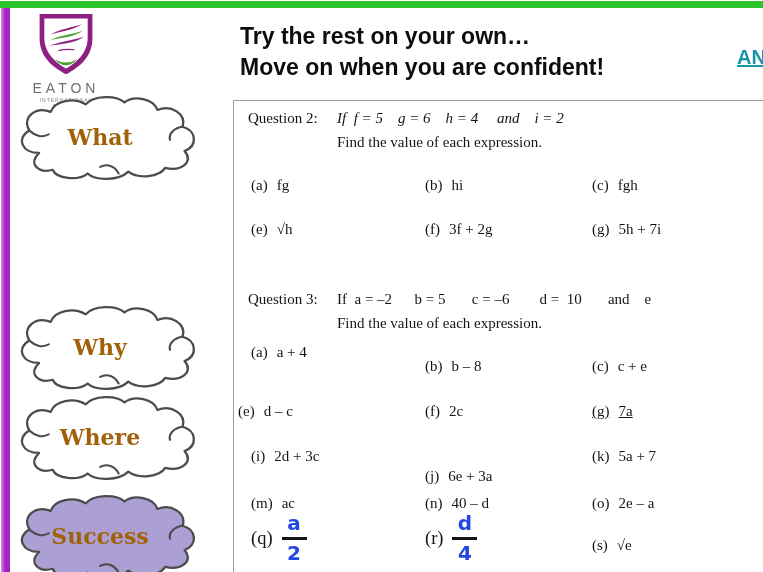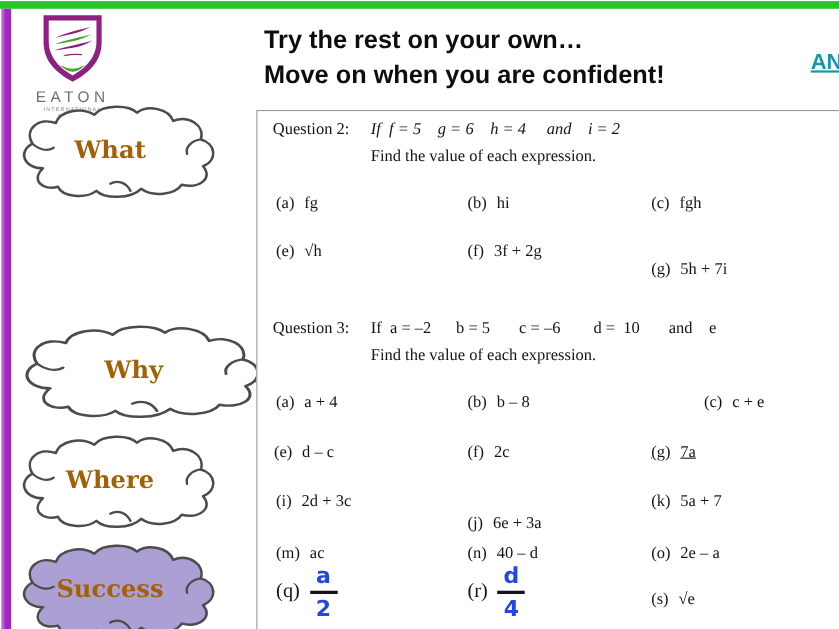--- a/index.html
+++ b/index.html
@@ -74,21 +74,21 @@
     <svg viewBox="0 0 200 92" preserveAspectRatio="none">
       <path class="body" d="M30 62 C12 62 6 46 20 38 C12 24 26 12 42 18 C46 6 66 2 78 10 C86 0 110 0 118 8 C128 0 148 4 152 16 C166 10 182 20 178 34 C192 38 194 54 180 60 C190 72 176 82 160 78 C154 88 132 90 122 82 C112 92 88 92 80 84 C70 92 48 90 44 80 C30 84 18 74 30 62 Z"></path>
       <path class="curl" d="M20 38 C26 44 34 46 40 42"></path>
       <path class="curl" d="M178 34 C170 35 163 41 165 48"></path>
       <path class="curl" d="M112 84 C108 76 100 73 93 77"></path>
     </svg>
     <span class="cloud-label">What</span>
   </div>
 
 
-  <div class="cloud" style="left:10px;top:295px;padding-left:43px;">
+  <div class="cloud" style="left:10px;top:305px;">
     <svg viewBox="0 0 200 92" preserveAspectRatio="none">
       <path class="body" d="M30 62 C12 62 6 46 20 38 C12 24 26 12 42 18 C46 6 66 2 78 10 C86 0 110 0 118 8 C128 0 148 4 152 16 C166 10 182 20 178 34 C192 38 194 54 180 60 C190 72 176 82 160 78 C154 88 132 90 122 82 C112 92 88 92 80 84 C70 92 48 90 44 80 C30 84 18 74 30 62 Z"></path>
       <path class="curl" d="M20 38 C26 44 34 46 40 42"></path>
       <path class="curl" d="M178 34 C170 35 163 41 165 48"></path>
       <path class="curl" d="M112 84 C108 76 100 73 93 77"></path>
     </svg>
     <span class="cloud-label">Why</span>
   </div>
 
   <div class="cloud" style="left:10px;top:395px;">
@@ -116,31 +116,31 @@
     <span class="abs qlabel" style="left:14px;top:9px;">Question 2:</span>
     <span class="abs" style="left:103px;top:9px;font-style:italic;">If  f = 5    g = 6    h = 4     and    i = 2</span>
     <span class="abs" style="left:103px;top:33px;">Find the value of each expression.</span>
 
     <span class="abs cell" style="left:17px;top:76px;"><span class="k">(a)</span><span class="x">fg</span></span>
     <span class="abs cell" style="left:191px;top:76px;"><span class="k">(b)</span><span class="x">hi</span></span>
     <span class="abs cell" style="left:358px;top:76px;"><span class="k">(c)</span><span class="x">fgh</span></span>
 
     <span class="abs cell" style="left:17px;top:120px;"><span class="k">(e)</span><span class="x">√h</span></span>
     <span class="abs cell" style="left:191px;top:120px;"><span class="k">(f)</span><span class="x">3f + 2g</span></span>
-    <span class="abs cell" style="left:358px;top:136px;"><span class="k">(g)</span><span class="x">5h + 7i</span></span>
+    <span class="abs cell" style="left:358px;top:120px;"><span class="k">(g)</span><span class="x">5h + 7i</span></span>
 
     <span class="abs qlabel" style="left:14px;top:190px;">Question 3:</span>
     <span class="abs" style="left:103px;top:190px;">If  a = –2      b = 5       c = –6        d =  10       and    e</span>
     <span class="abs" style="left:103px;top:214px;">Find the value of each expression.</span>
 
-    <span class="abs cell" style="left:17px;top:257px;"><span class="k">(a)</span><span class="x">a + 4</span></span>
+    <span class="abs cell" style="left:17px;top:243px;"><span class="k">(a)</span><span class="x">a + 4</span></span>
     <span class="abs cell" style="left:191px;top:257px;"><span class="k">(b)</span><span class="x">b – 8</span></span>
-    <span class="abs cell" style="left:358px;top:257px;margin-left:48px;"><span class="k">(c)</span><span class="x">c + e</span></span>
+    <span class="abs cell" style="left:358px;top:257px;"><span class="k">(c)</span><span class="x">c + e</span></span>
 
-    <span class="abs cell" style="left:15px;top:302px;"><span class="k">(e)</span><span class="x">d – c</span></span>
+    <span class="abs cell" style="left:4px;top:302px;"><span class="k">(e)</span><span class="x">d – c</span></span>
     <span class="abs cell" style="left:191px;top:302px;"><span class="k">(f)</span><span class="x">2c</span></span>
     <span class="abs cell" style="left:358px;top:302px;text-decoration:underline;"><span class="k">(g)</span><span class="x">7a</span></span>
 
     <span class="abs cell" style="left:17px;top:347px;"><span class="k">(i)</span><span class="x">2d + 3c</span></span>
     <span class="abs cell" style="left:191px;top:347px;margin-top:20px;"><span class="k">(j)</span><span class="x">6e + 3a</span></span>
     <span class="abs cell" style="left:358px;top:347px;"><span class="k">(k)</span><span class="x">5a + 7</span></span>
 
     <span class="abs cell" style="left:17px;top:394px;"><span class="k">(m)</span><span class="x">ac</span></span>
     <span class="abs cell" style="left:191px;top:394px;text-align:center;"><span class="k">(n)</span><span class="x">40 – d</span></span>
     <span class="abs cell" style="left:358px;top:394px;"><span class="k">(o)</span><span class="x">2e – a</span></span>

